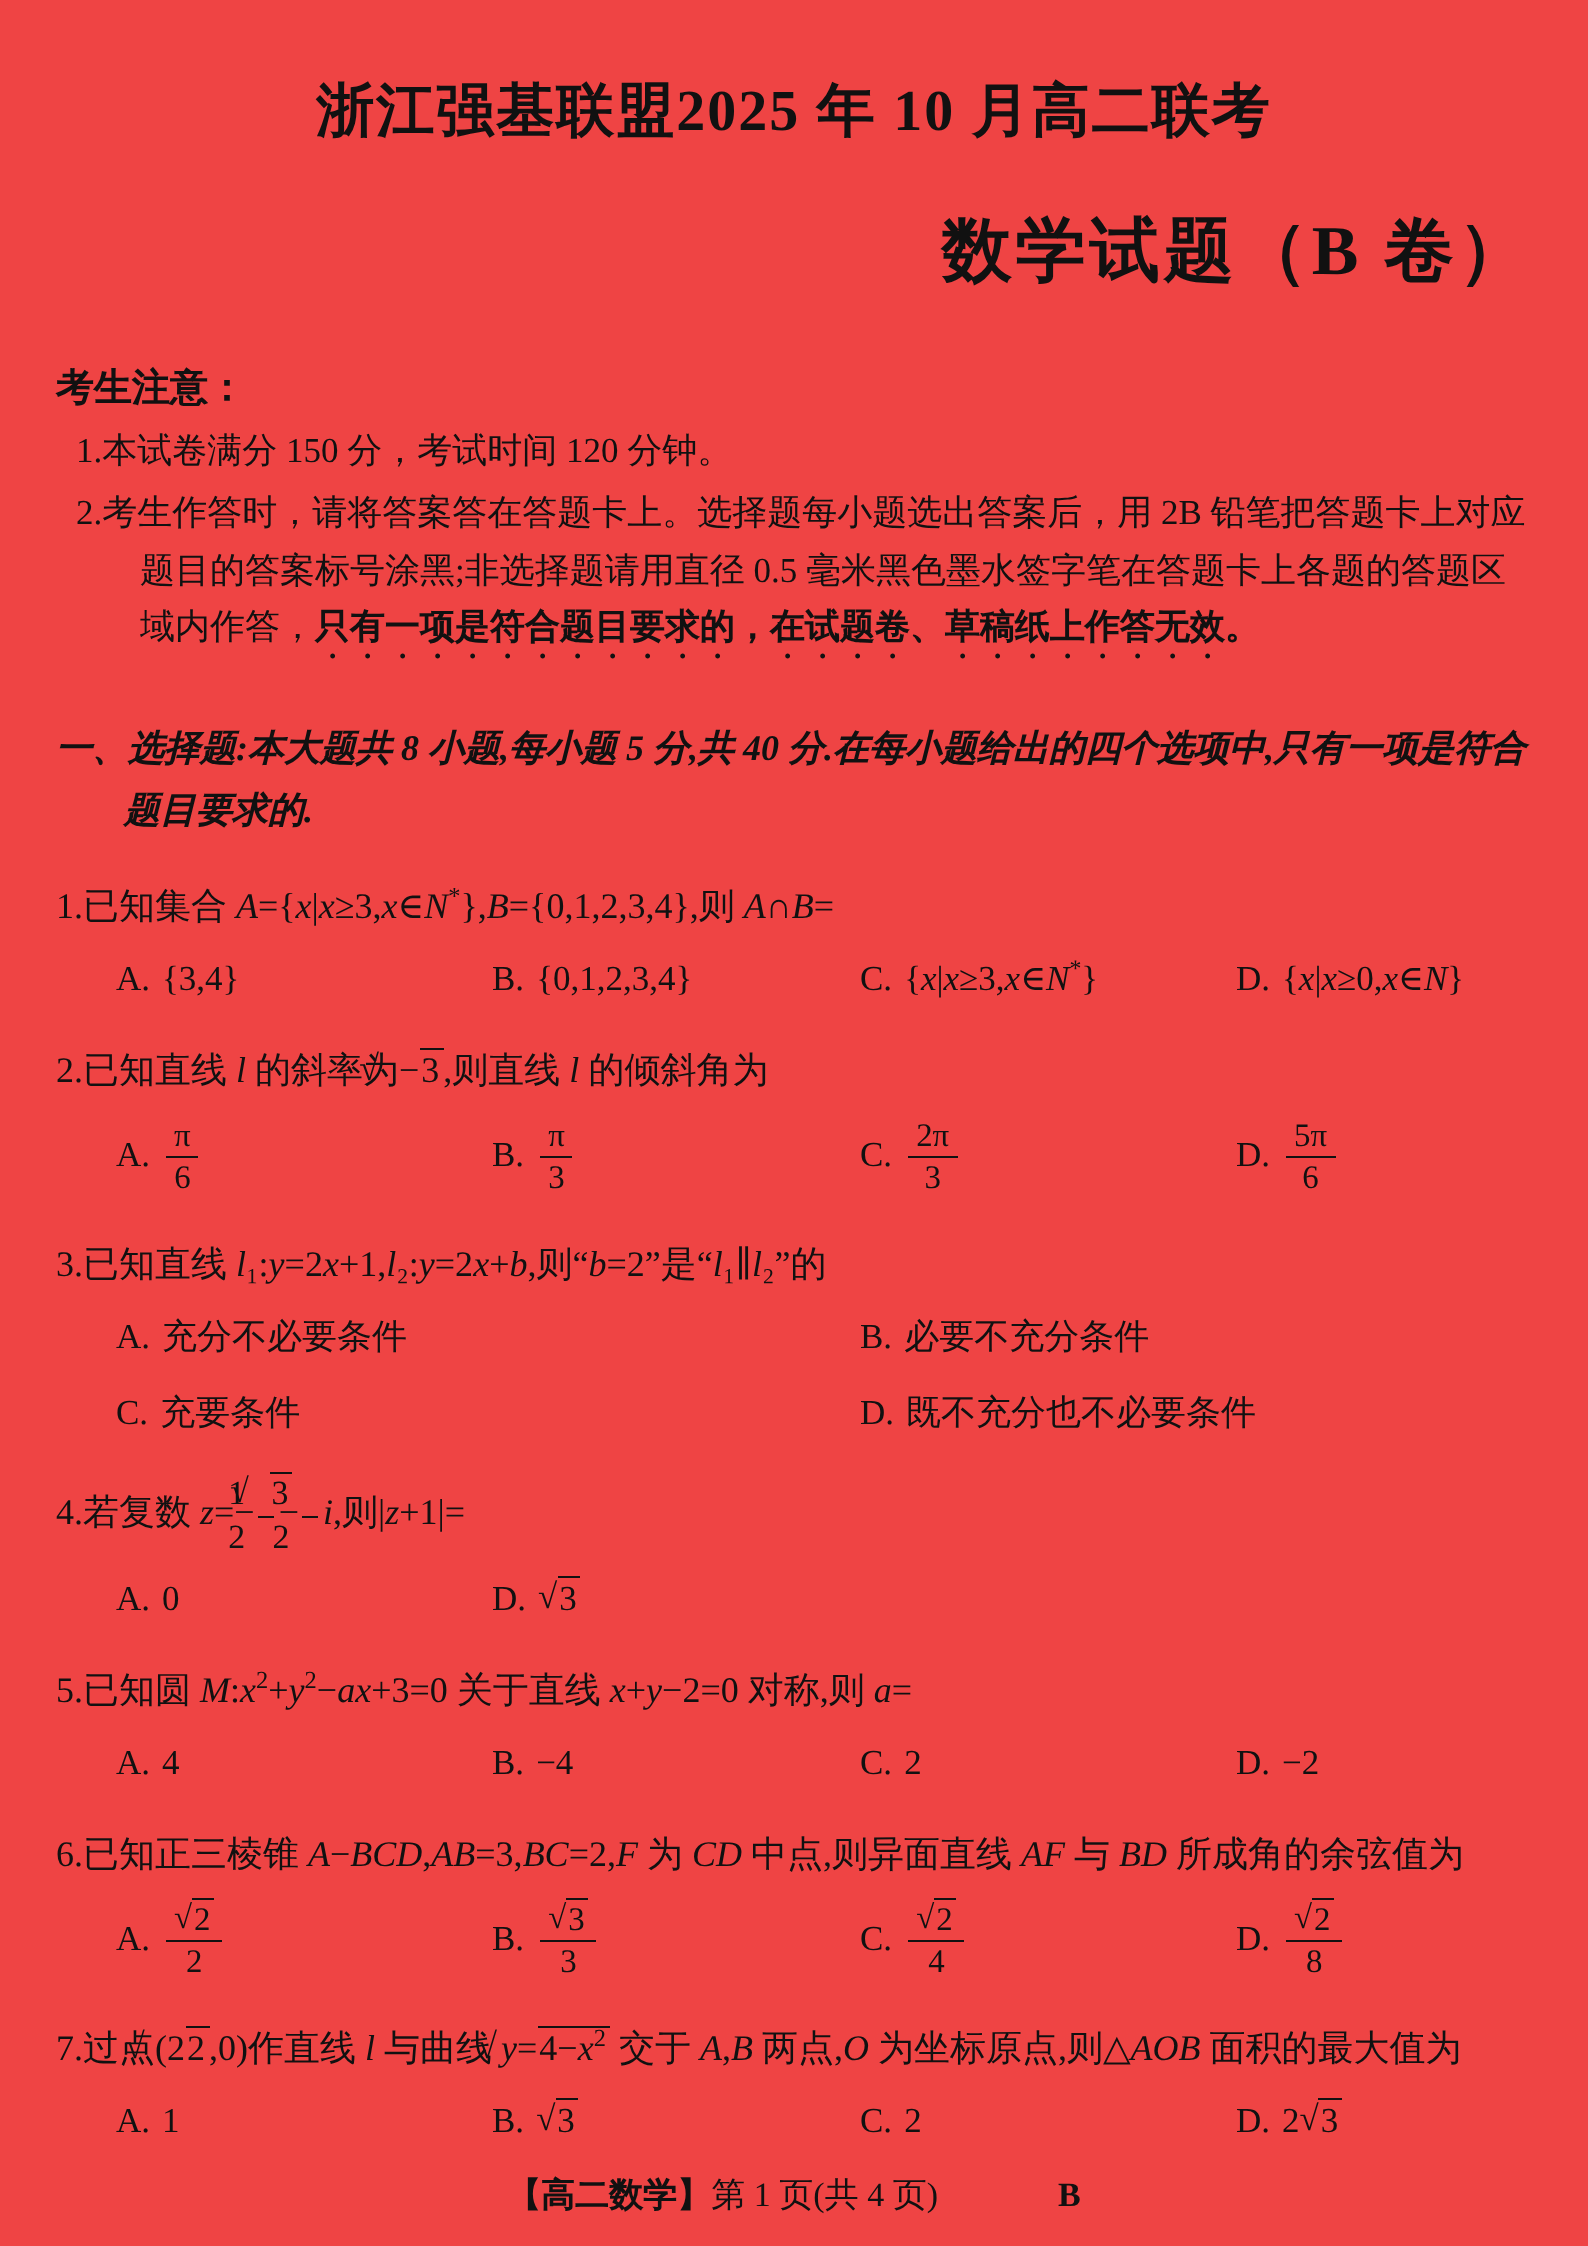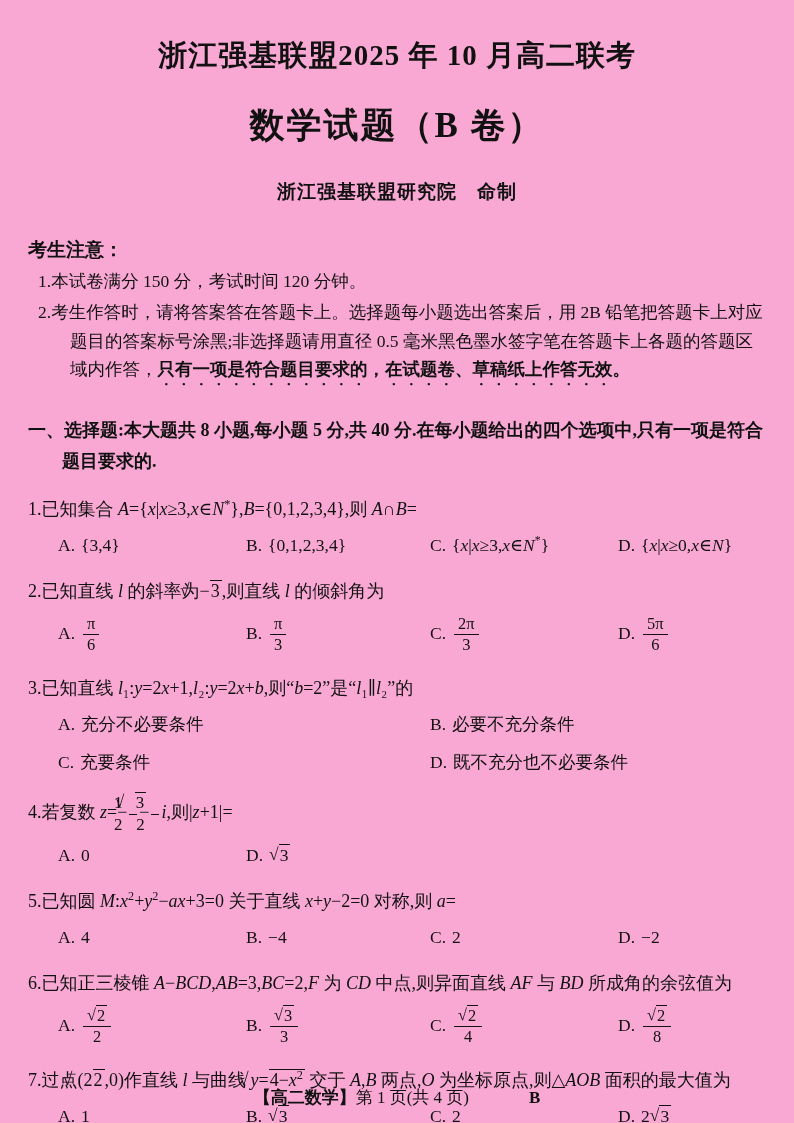--- a/index.html
+++ b/index.html
@@ -1,33 +1,33 @@
 <!DOCTYPE html>
 <html><head>
 <meta charset="utf-8">
 <style>
   html,body{margin:0;padding:0;background:#e9e9e9;}
   .page{
-    width:794px;height:1123px;margin:0 auto;background:#f9a8d4;color:#111;
+    width:794px;height:1123px;margin:0 auto;background:#ef4444;color:#111;
     box-sizing:border-box;padding:26px 28px 10px;position:relative;overflow:hidden;
     font-family:"Liberation Serif","DejaVu Serif",serif;
   }
   .h1{font-size:29px;font-weight:bold;text-align:center;margin-top:10px;letter-spacing:1px;}
-  .h2{font-size:35px;font-weight:bold;text-align:center;margin-top:26px;letter-spacing:2px;}
+  .h2{font-size:35px;font-weight:bold;text-align:right;margin-top:26px;letter-spacing:2px;}
   .h3{font-size:19px;font-weight:bold;text-align:center;margin-top:30px;letter-spacing:1px;}
   .notice{margin-top:32px;}
   .notice-head{font-size:19px;font-weight:bold;}
   .notice-body{margin-left:10px;margin-top:4px;}
   .notice-item{font-size:17.5px;line-height:1.62;padding-left:32px;text-indent:-32px;margin-top:3px;}
   .emph{
     font-weight:bold;
     -webkit-text-emphasis:filled dot;-webkit-text-emphasis-position:under;
     text-emphasis:filled dot;text-emphasis-position:under right;
   }
-  .section-head{font-size:18px;font-weight:bold;line-height:1.7;margin-top:26px;padding-left:34px;text-indent:-34px;}
+  .section-head{font-size:18px;font-weight:bold;line-height:1.7;margin-top:26px;padding-left:34px;text-indent:-34px;font-style:italic;}
   .q{margin-top:15px;}
   .q-stem{font-size:18px;line-height:1.72;padding-left:30px;text-indent:-30px;margin-top:18px;}
   .q-options{display:grid;margin-top:7px;padding-left:30px;align-items:center;row-gap:12px;}
   .cols4{grid-template-columns:188px 184px 188px auto;}
   .cols2{grid-template-columns:372px auto;}
   .opt{font-size:17.5px;line-height:1.5;white-space:nowrap;}
   .opt-label{margin-right:6px;}
   sup{font-size:0.68em;}
   .frac{display:inline-flex;flex-direction:column;vertical-align:middle;text-align:center;line-height:1.08;font-size:0.94em;margin:1px 2px;}
   .frac .fn{border-bottom:1.2px solid currentColor;padding:0 4px 1px;}
@@ -40,21 +40,20 @@
   .footer .code{margin-left:60px;font-weight:bold;}
   i{font-style:italic;}
 </style>
 </head>
 <body>
 
 <div class="page">
 
   <div class="h1">浙江强基联盟2025 年 10 月高二联考</div>
   <div class="h2">数学试题（B 卷）</div>
-  <div class="h3">浙江强基联盟研究院　命制</div>
 
   <div class="notice">
     <div class="notice-head">考生注意：</div>
     <div class="notice-body">
       <div class="notice-item">1.本试卷满分 150 分，考试时间 120 分钟。</div>
       <div class="notice-item"><span>2.考生作答时，请将答案答在答题卡上。选择题每小题选出答案后，用 2B 铅笔把答题卡上对应题目的答案标号涂黑;非选择题请用直径 0.5 毫米黑色墨水签字笔在答题卡上各题的答题区域内作答，</span><span class="emph">只有一项是符合题目要求的，在试题卷、草稿纸上作答无效。</span></div>
     </div>
   </div>
 
   <div class="section-head">一、选择题:本大题共 8 小题,每小题 5 分,共 40 分.在每小题给出的四个选项中,只有一项是符合题目要求的.</div>

